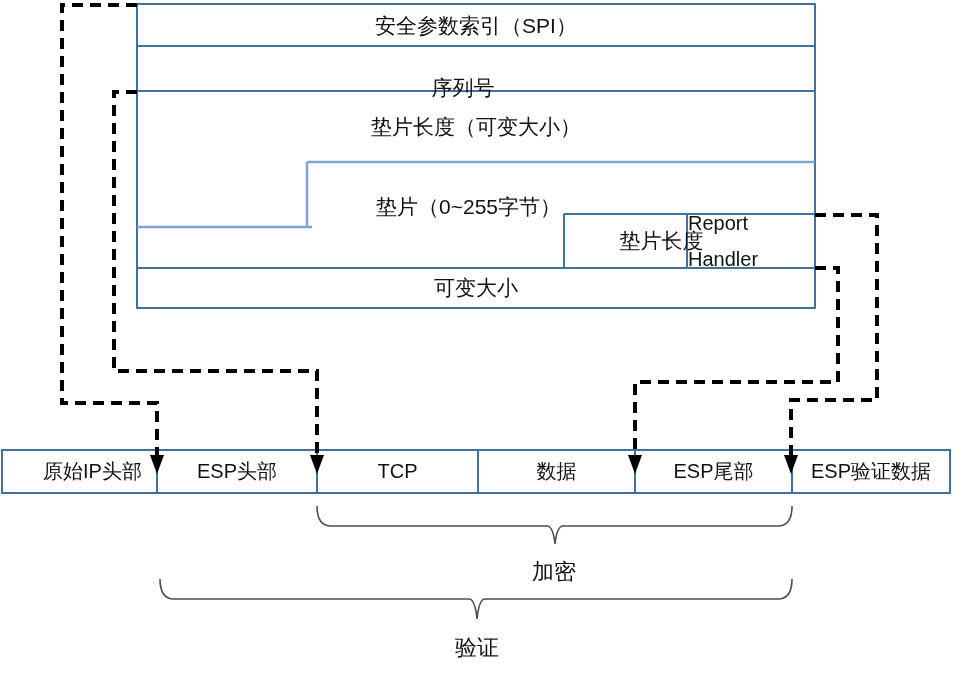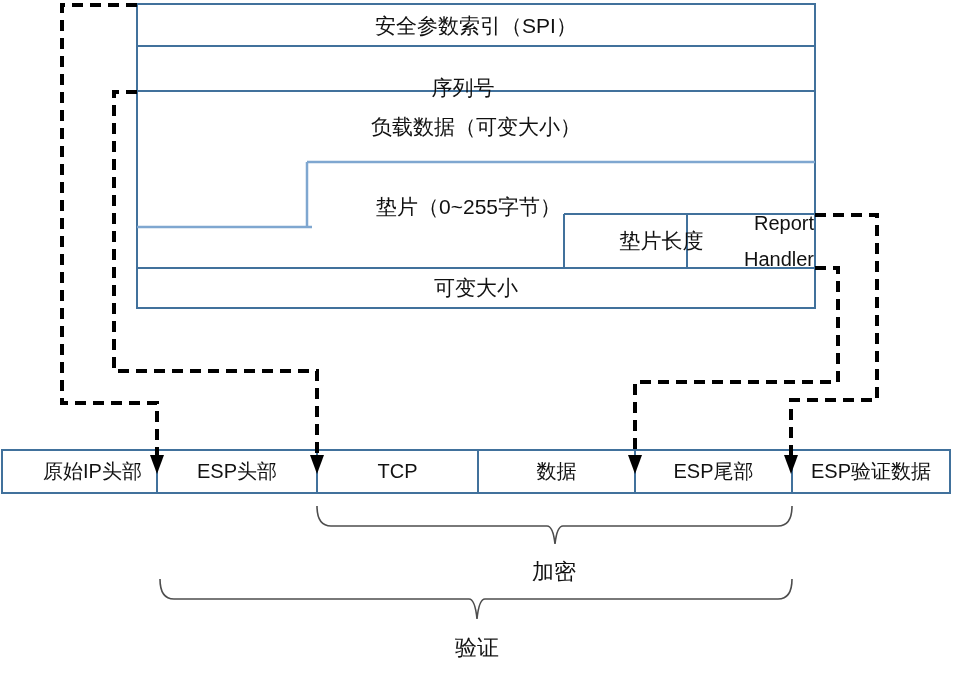--- a/index.html
+++ b/index.html
@@ -9,21 +9,21 @@
     color:var(--text,#111);overflow:hidden;
   }
   #lines{position:absolute;left:0;top:0;width:953px;height:677px;}
   .blue{stroke:var(--line-blue,#41719C);stroke-width:2;fill:none;}
   .step{stroke:var(--step-blue,#7FA7D0);stroke-width:2.5;fill:none;}
   .dash{stroke:var(--dash,#000);stroke-width:4;fill:none;stroke-dasharray:11 7;}
   .ahead{fill:var(--dash,#000);stroke:none;}
   .brace{stroke:var(--brace,#4d4d4d);stroke-width:1.6;fill:none;}
   .lbl{
     position:absolute;display:flex;align-items:center;justify-content:center;
-    text-align:right;font-size:21px;white-space:nowrap;
+    text-align:left;font-size:21px;white-space:nowrap;
   }
   .lbl.right{justify-content:flex-end;padding-right:2px;box-sizing:border-box;}
   .lbl.wrap{white-space:normal;line-height:36px;font-size:20px;}
   .cell{font-size:20px;}
   .bracelbl{font-size:22px;}
 </style>
 </head>
 <body>
 
 <div id="canvas">
@@ -57,21 +57,21 @@
     <polygon class="ahead" points="310,455 324,455 317,474"></polygon>
     <polygon class="ahead" points="628,455 642,455 635,474"></polygon>
     <polygon class="ahead" points="784,455 798,455 791,474"></polygon>
 
     <path class="brace" d="M317,506 Q317,526 331,526 L547,526 Q553,526 555,544 Q557,526 563,526 L778,526 Q792,526 792,506"></path>
     <path class="brace" d="M160,579 Q160,599 174,599 L469,599 Q475,599 477,619 Q479,599 485,599 L778,599 Q792,599 792,579"></path>
   </svg>
 
   <div class="lbl" style="left:137px;top:5px;width:678px;height:41px;">安全参数索引（SPI）</div>
   <div class="lbl" style="left:124px;top:47px;width:678px;height:34px;margin-top:24px;">序列号</div>
-  <div class="lbl" style="left:137px;top:92px;width:678px;height:70px;">负载数据（可变大小）</div>
+  <div class="lbl" style="left:137px;top:92px;width:678px;height:70px;">垫片长度（可变大小）</div>
   <div class="lbl right" style="left:307px;top:191px;width:256px;height:32px;">垫片（0~255字节）</div>
   <div class="lbl" style="left:565px;top:215px;width:121px;height:52px;padding-left:36px;">垫片长度</div>
   <div class="lbl wrap" style="left:688px;top:215px;width:126px;height:52px;">Report Handler</div>
   <div class="lbl" style="left:137px;top:269px;width:678px;height:38px;">可变大小</div>
 
   <div class="lbl cell" style="left:15px;top:450px;width:155px;height:43px;">原始IP头部</div>
   <div class="lbl cell" style="left:157px;top:450px;width:160px;height:43px;">ESP头部</div>
   <div class="lbl cell" style="left:317px;top:450px;width:161px;height:43px;">TCP</div>
   <div class="lbl cell" style="left:478px;top:450px;width:157px;height:43px;">数据</div>
   <div class="lbl cell" style="left:635px;top:450px;width:157px;height:43px;">ESP尾部</div>

